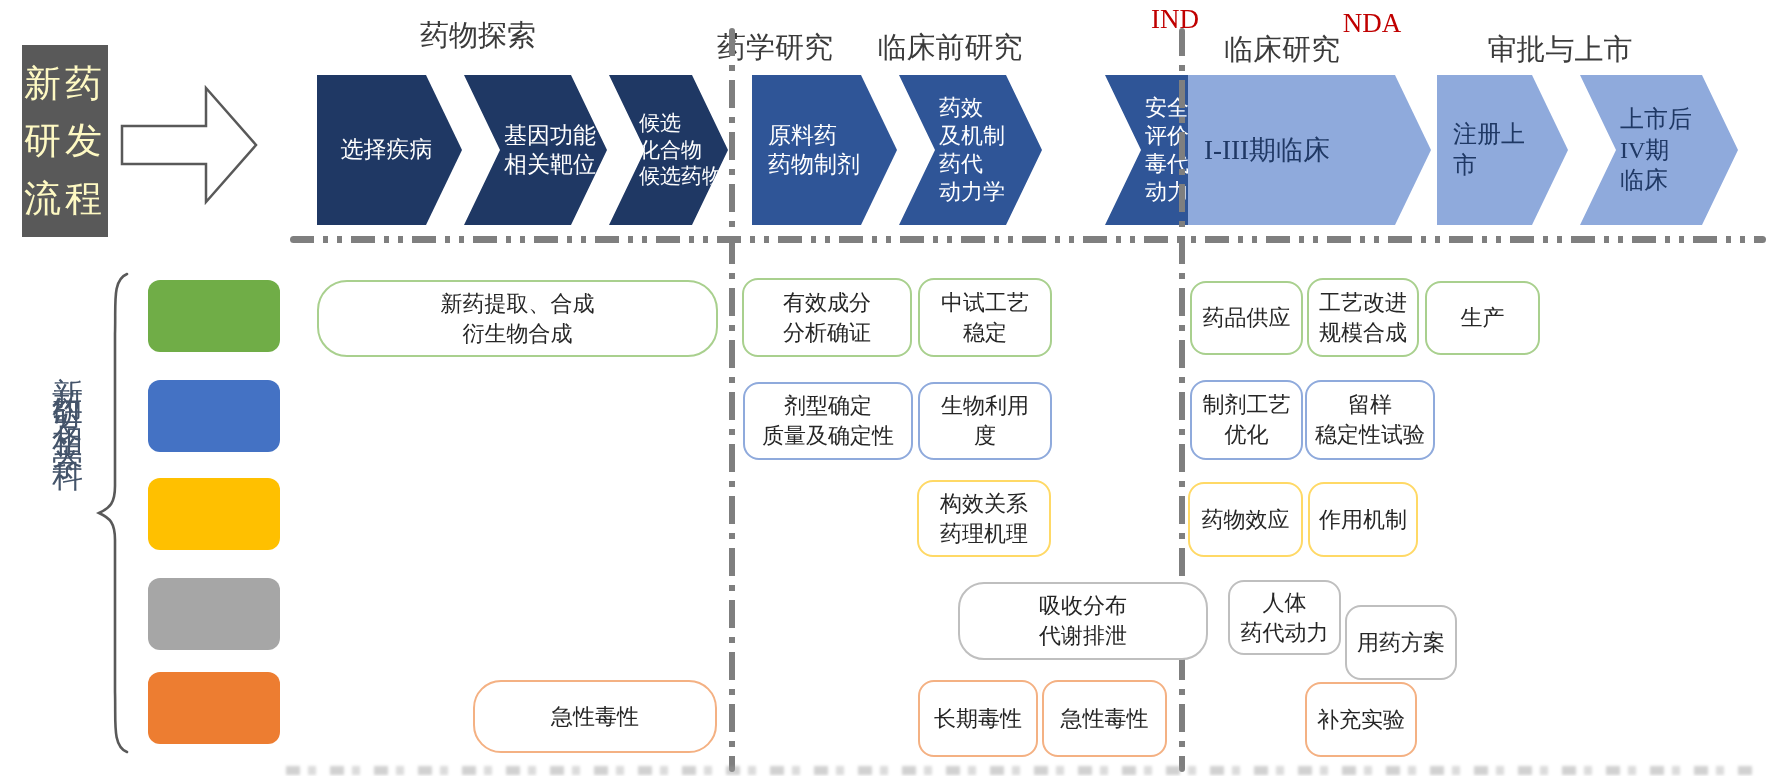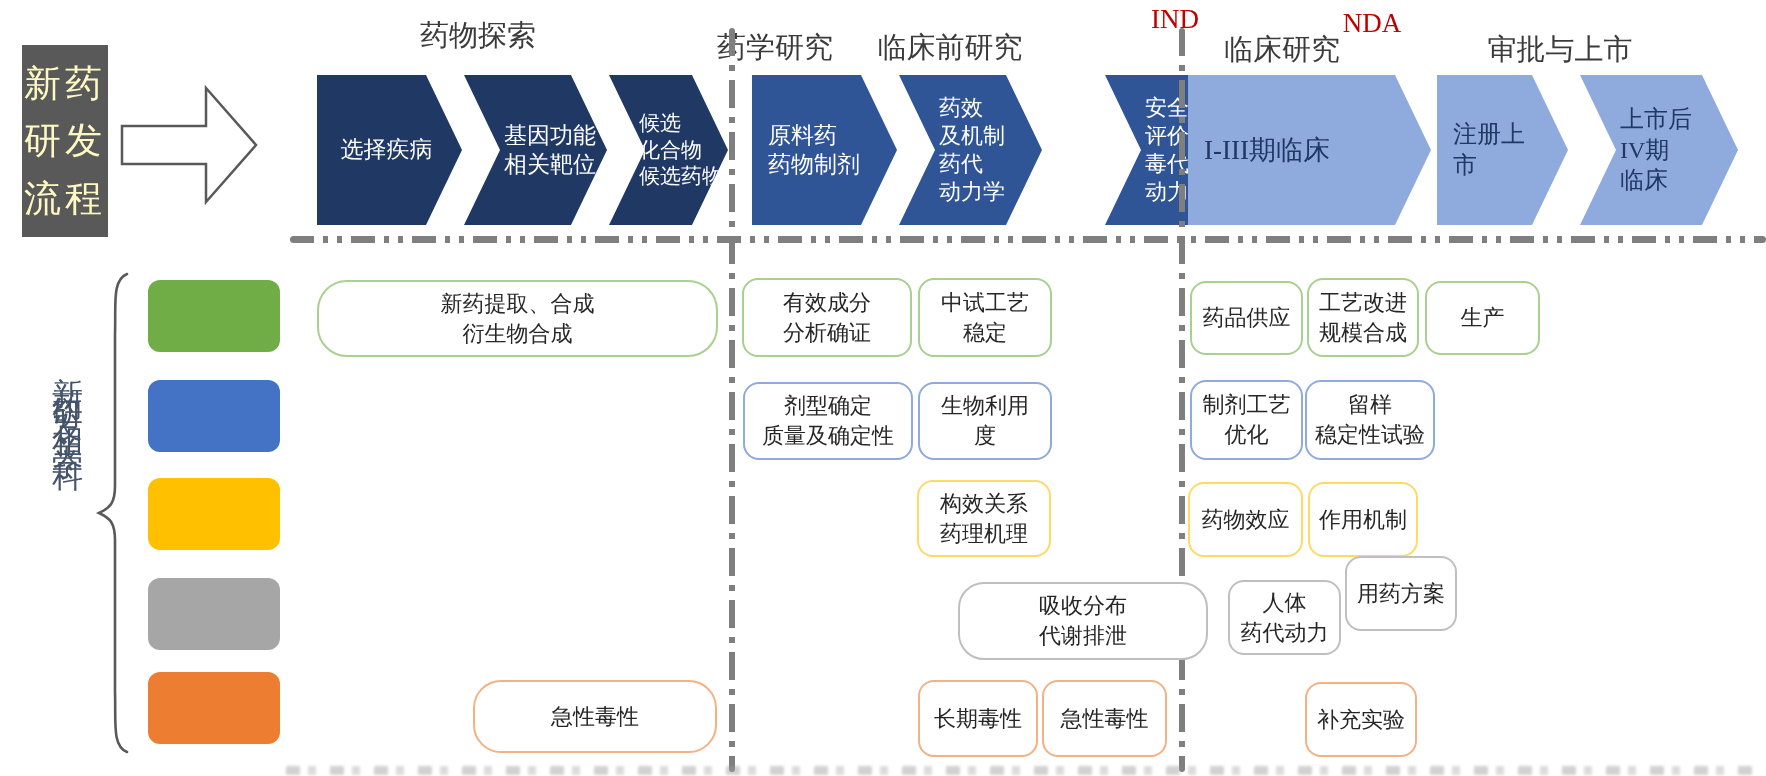--- a/index.html
+++ b/index.html
@@ -151,21 +151,21 @@
 
   <div class="box row-yellow" style="left:917px;top:480px;width:134px;height:77px">构效关系
 药理机理</div>
   <div class="box row-yellow" style="left:1188px;top:482px;width:115px;height:75px">药物效应</div>
   <div class="box row-yellow" style="left:1308px;top:482px;width:110px;height:75px">作用机制</div>
 
   <div class="box row-gray" style="left:920px;top:582px;width:250px;height:78px;border-radius:26px">吸收分布
 代谢排泄</div>
   <div class="box row-gray" style="left:1190px;top:580px;width:113px;height:75px">人体
 药代动力</div>
-  <div class="box row-gray" style="left:1307px;top:556px;width:112px;height:75px">用药方案</div>
+  <div class="box row-gray" style="left:1307px;top:605px;width:112px;height:75px">用药方案</div>
 
   <div class="box row-orange" style="left:473px;top:680px;width:244px;height:73px;border-radius:28px">急性毒性</div>
   <div class="box row-orange" style="left:918px;top:680px;width:120px;height:77px">长期毒性</div>
   <div class="box row-orange" style="left:1042px;top:680px;width:125px;height:77px">急性毒性</div>
   <div class="box row-orange" style="left:1305px;top:682px;width:112px;height:75px">补充实验</div>
 
   <div class="caption-strip"></div>
 
 </div>
 

